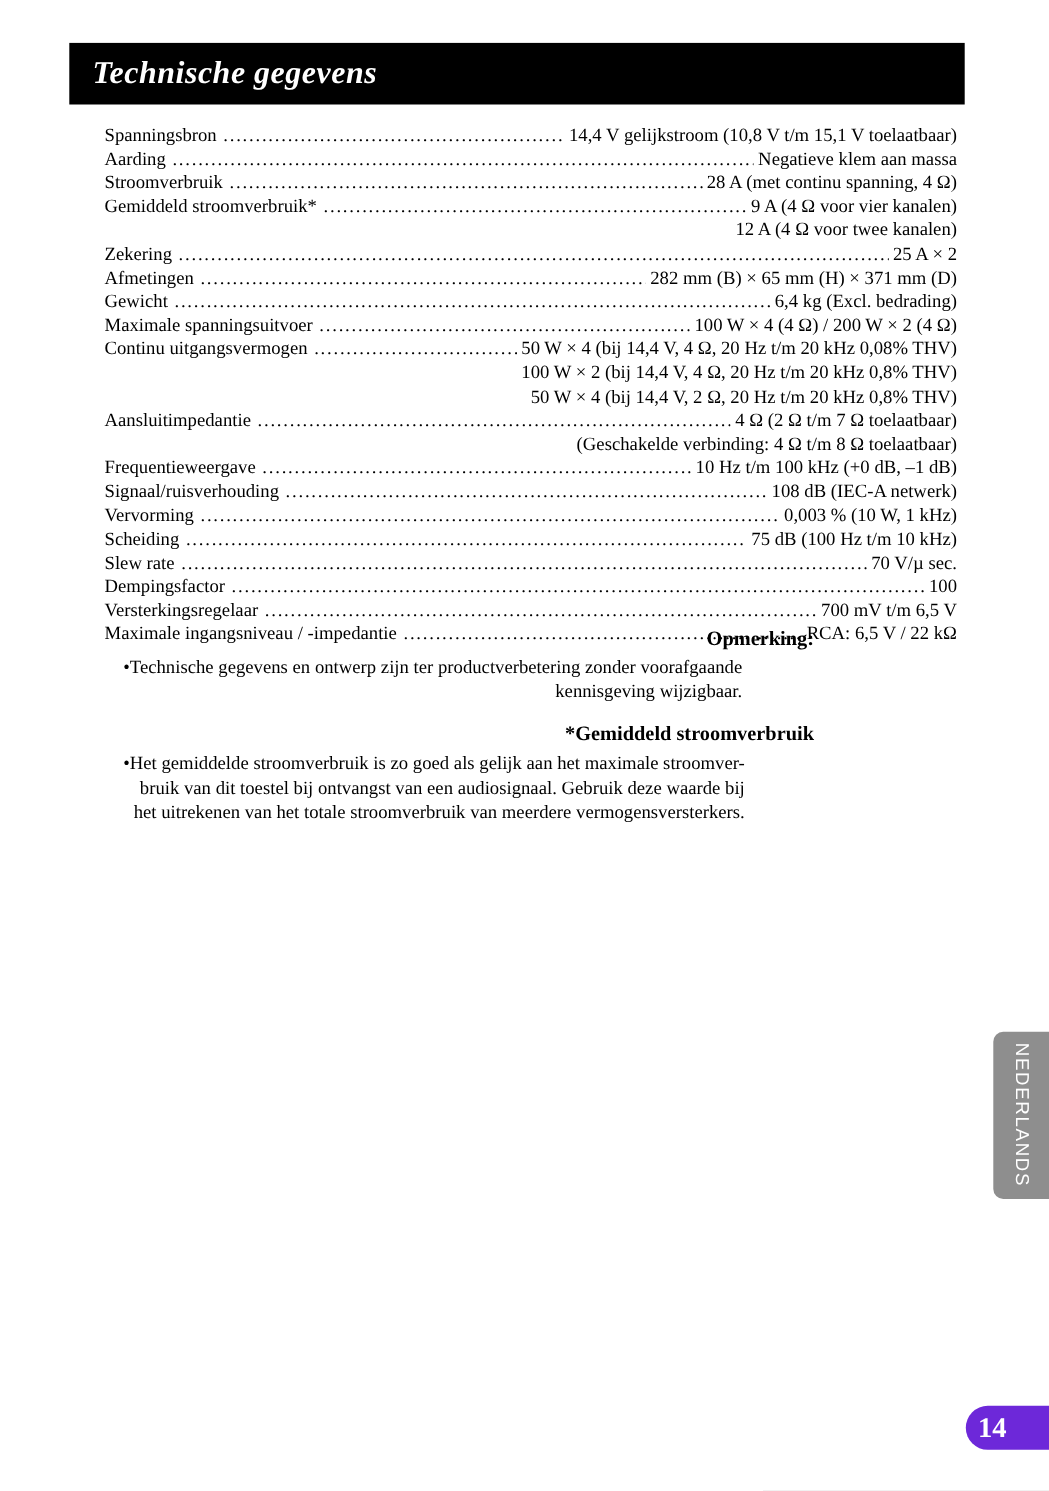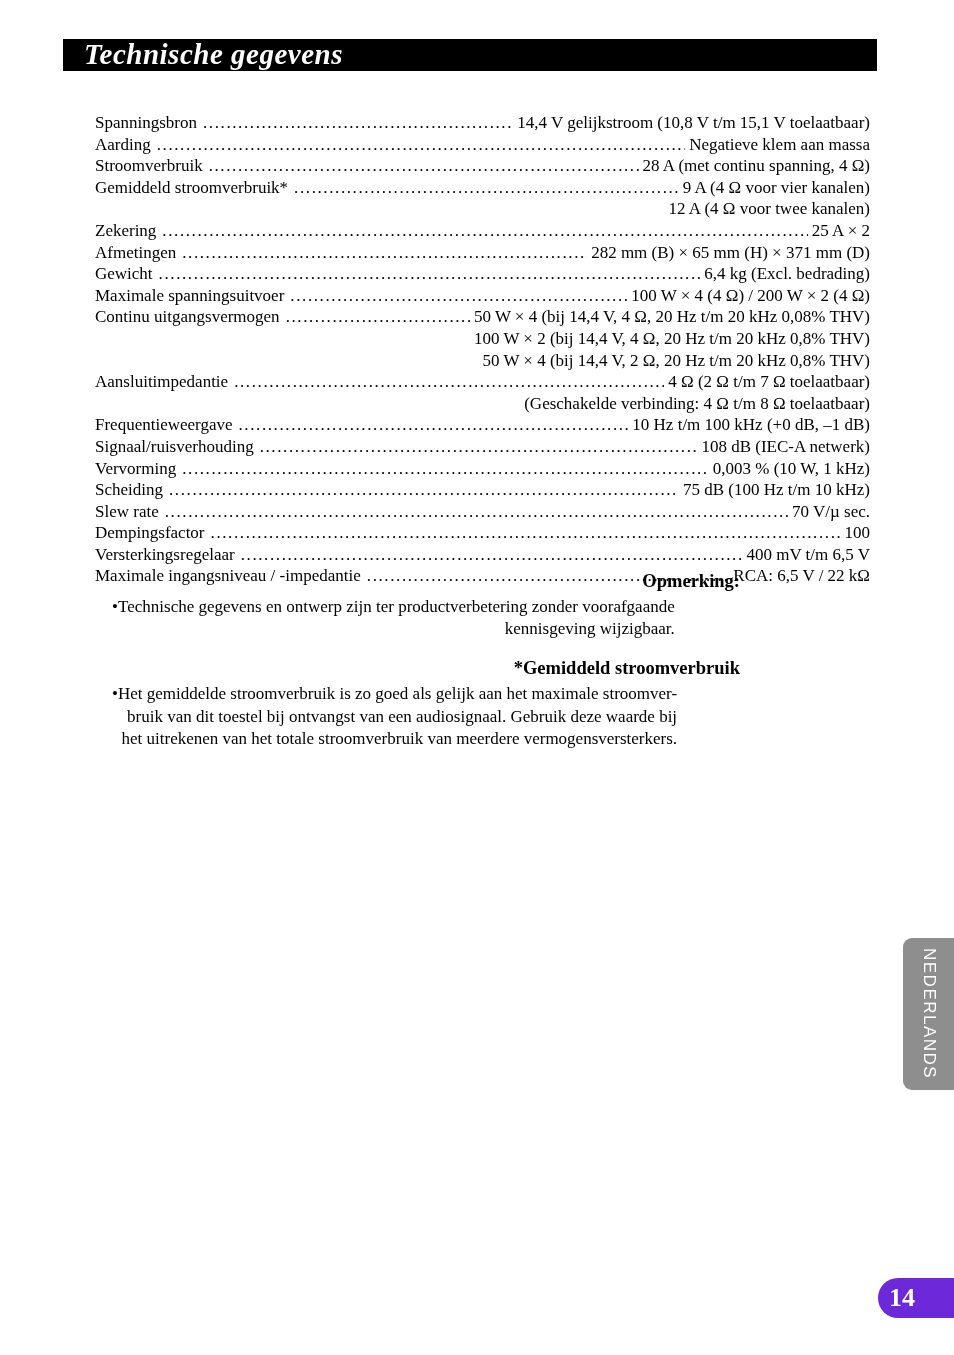--- a/index.html
+++ b/index.html
@@ -13,21 +13,21 @@
     font-family: "Liberation Serif", serif;
     color: #000000;
   }
 
   
   .title-bar {
     position: absolute;
     left: 63px;
     top: 39px;
     width: 814px;
-    height: 32px;
+    height: 56px;
     background: #000000;
     display: flex;
     align-items: center;
   }
   .title-bar h1 {
     margin: 0;
     padding: 0 0 2px 21px;
     font-size: 29px;
     font-weight: bold;
     font-style: italic;
@@ -215,21 +215,21 @@
         <span class="spec-value">70 V/µ sec.</span>
       </div>
       <div class="spec-row">
         <span class="spec-label">Dempingsfactor</span>
         <span class="spec-leader"></span>
         <span class="spec-value">100</span>
       </div>
       <div class="spec-row">
         <span class="spec-label">Versterkingsregelaar</span>
         <span class="spec-leader"></span>
-        <span class="spec-value">400 mV t/m 6,5 V</span>
+        <span class="spec-value">700 mV t/m 6,5 V</span>
       </div>
       <div class="spec-row">
         <span class="spec-label">Maximale ingangsniveau / -impedantie</span>
         <span class="spec-leader"></span>
         <span class="spec-value">RCA: 6,5 V / 22 kΩ</span>
       </div>
     </main>
 
   <section class="notes" id="notes">
       <h2 class="note-heading">Opmerking:</h2>

